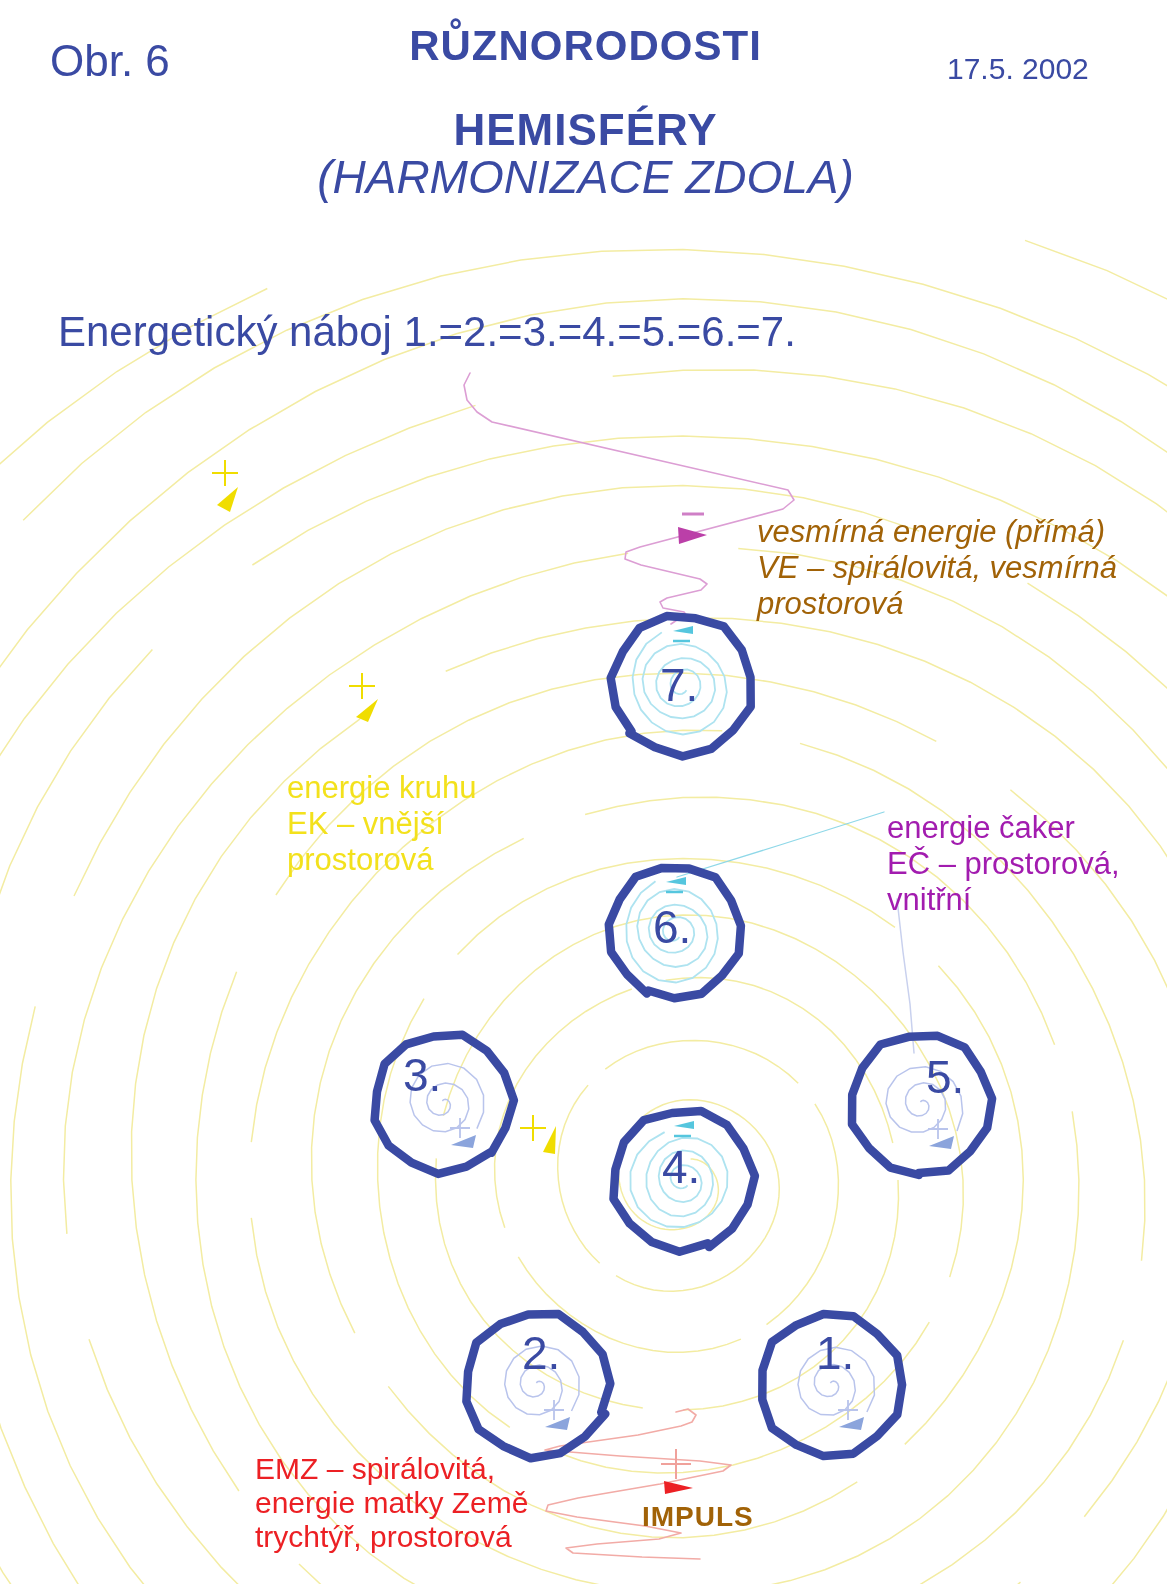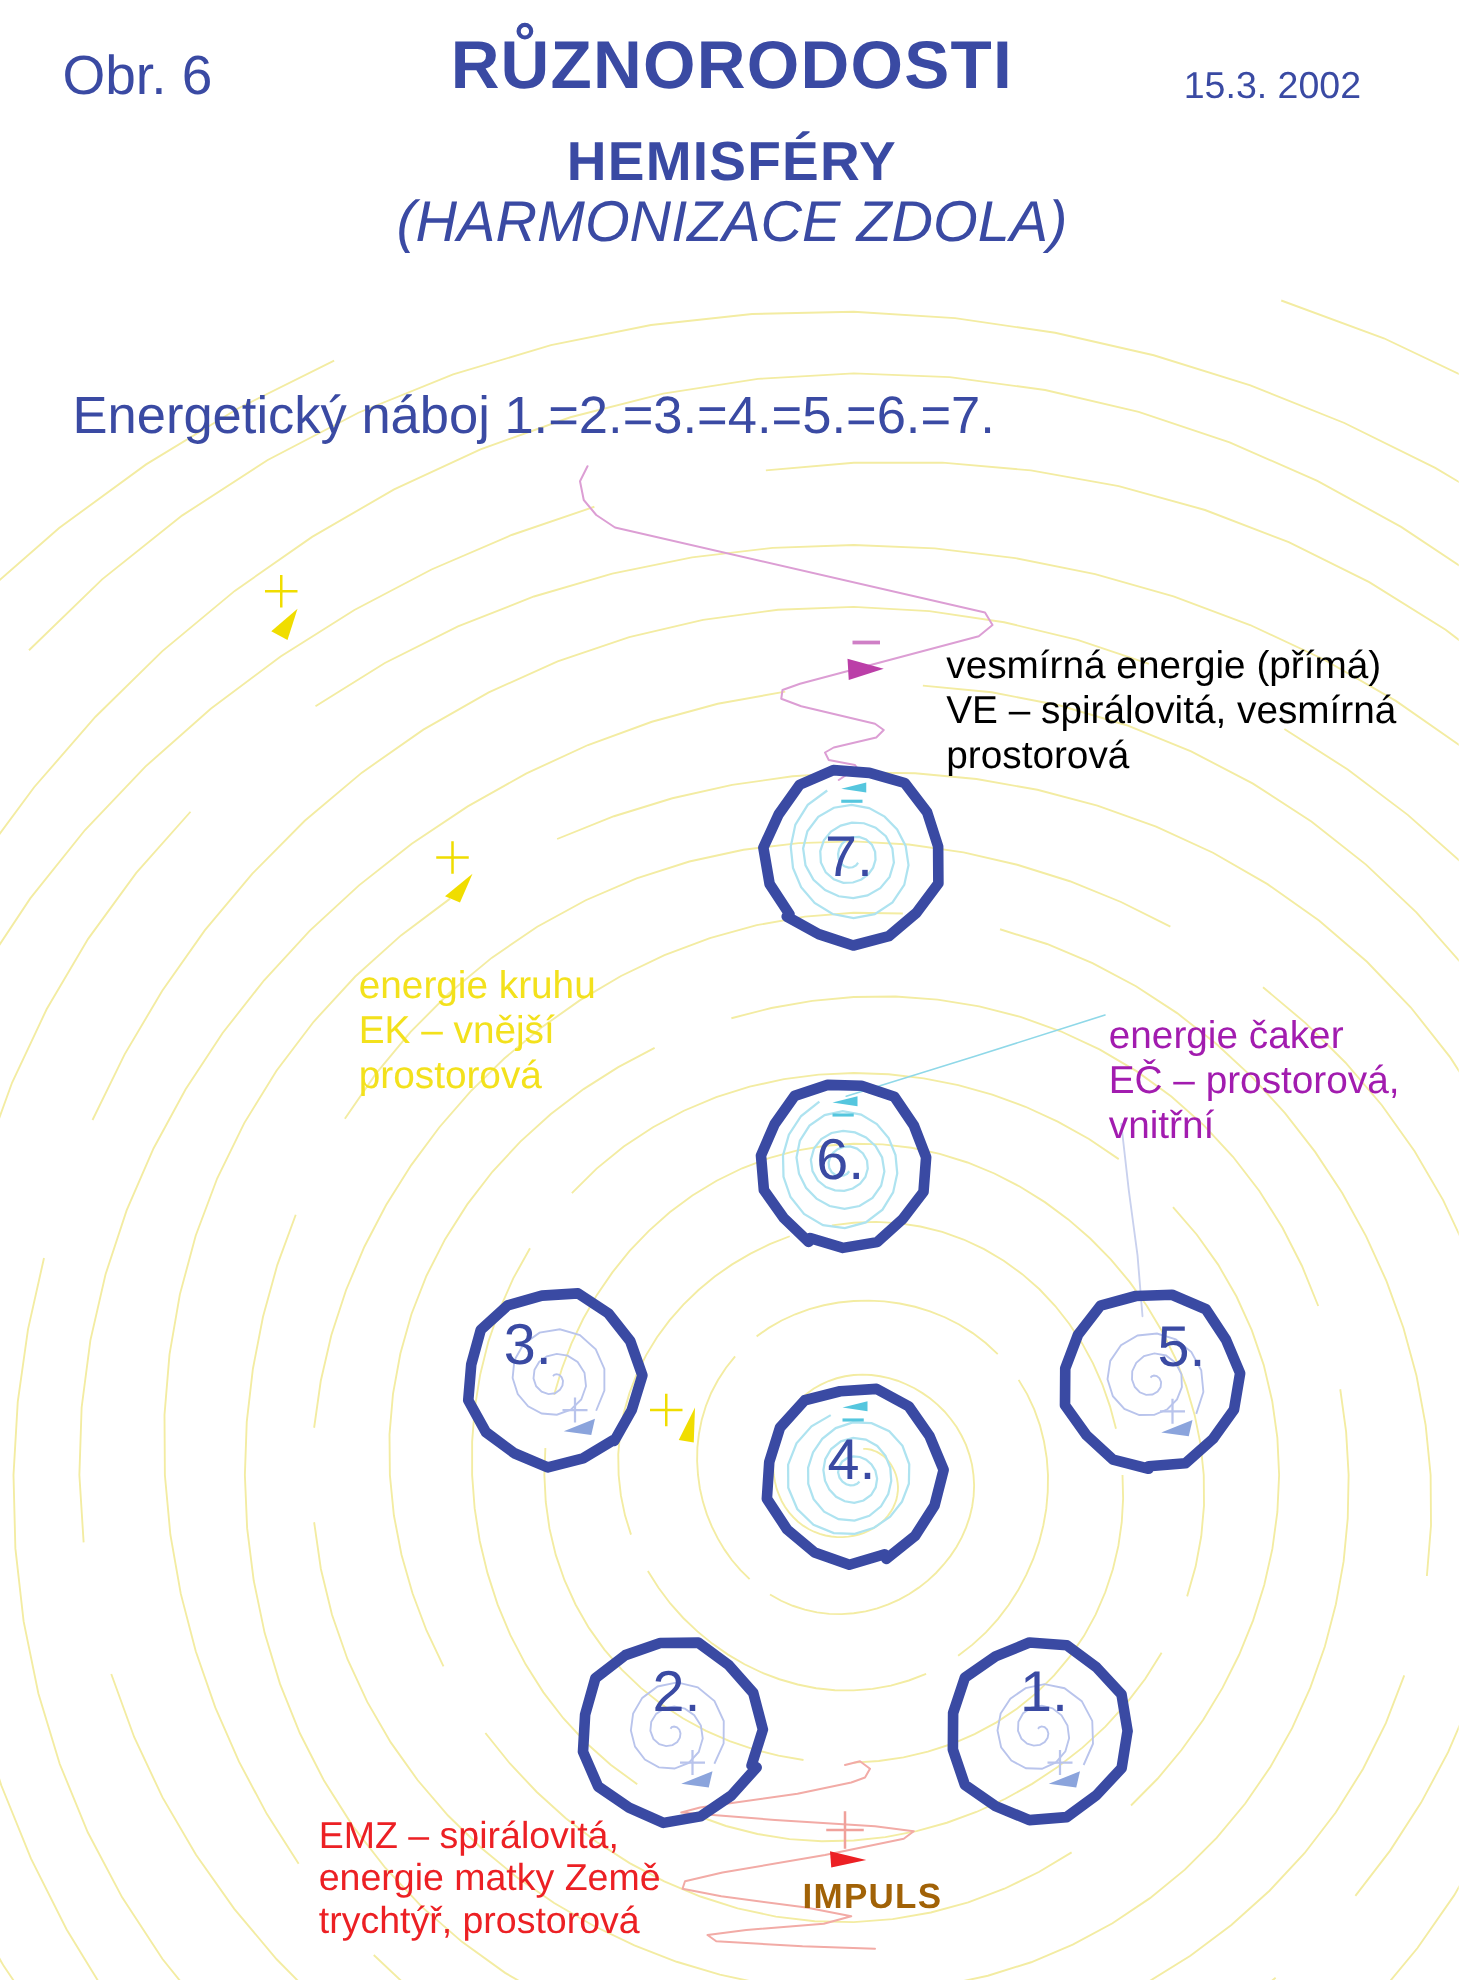--- a/index.html
+++ b/index.html
@@ -4,21 +4,21 @@
 <style>
   html,body{margin:0;padding:0;background:#fff;}
   .page{position:relative;width:1167px;height:1584px;background:#fff;overflow:hidden;
         font-family:"Liberation Sans",sans-serif;}
   #art{position:absolute;left:0;top:0;}
   .t{position:absolute;white-space:nowrap;line-height:1.12;}
   .blue{color:#3a4aa3;}
   .bold{font-weight:bold;}
   .center{left:0;width:1171px;text-align:center;}
   .obr{left:50px;top:36px;font-size:44px;}
-  .title1{top:22px;font-size:54px;letter-spacing:1px;}
+  .title1{top:22px;font-size:42px;letter-spacing:1px;}
   .title2{top:105px;font-size:44px;letter-spacing:1px;}
   .subtitle{top:152px;font-size:46px;font-style:italic;}
   .date{left:947px;top:52px;font-size:30px;}
   .equation{left:58px;top:308px;font-size:42px;}
   .legend{position:absolute;font-size:31px;line-height:36px;white-space:nowrap;}
   .legend.earth{font-size:30px;line-height:34px;}
   .impuls{left:642px;top:1501px;font-size:28px;font-weight:bold;color:#a16207;letter-spacing:1px;}
   .nodenum{position:absolute;font-size:46px;color:#3a4aa3;white-space:nowrap;}
 </style>
 </head>
@@ -68,24 +68,24 @@
       <path d="M631.5,731.3L615.7,707.2L610.7,678.1L622.9,651.5L639.7,627.8L666.7,616.1L695.6,618.3L723.8,626.4L741.7,649.8L750.5,677.2L750.7,706.7L733.1,730.3L711.1,748.9L682.6,756.4L654.9,747.3L629.4,733.2 Z" fill="none" stroke="#3a4aa3" stroke-width="8.5" stroke-linejoin="round"></path>
       <path d="M686.5,690.2L684.8,692.3L682.2,693.8L678.9,694.1L675.5,693.0L672.7,690.6L670.9,687.1L670.5,683.2L671.3,679.1L673.5,675.2L677.0,671.9L681.7,669.8L687.3,669.5L692.9,671.5L697.5,675.7L700.1,681.5L700.4,687.9L698.5,694.1L694.6,699.5L689.1,703.6L682.4,706.0L674.7,706.2L667.0,703.5L660.6,697.9L656.7,689.9L656.2,680.9L659.1,672.3L664.8,665.3L672.6,660.5L681.5,658.1L691.1,658.6L700.5,662.1L708.7,669.0L713.9,678.8L715.1,690.2L711.7,701.5L704.2,710.5L694.0,716.3L682.6,718.4L671.0,717.0L660.1,712.1L650.8,703.8L644.4,692.3L642.5,678.7L645.9,665.0L654.6,653.5L667.1,646.2L681.3,643.9L695.3,646.5L707.7,653.3L717.7,663.5L724.5,676.7L726.8,692.1L723.4,707.9L714.0,721.9L699.8,731.3L682.9,734.5L666.1,731.2L651.7,722.4L640.9,709.7L634.4,694.3L632.6,677.2L636.3,659.7L646.2,643.9L661.8,632.4" fill="none" stroke="#aee3f0" stroke-width="1.8"></path>
       <path d="M673,631 L693,626 L693,634 Z" fill="#55c6de" stroke="none"></path>
       <path d="M673,641 L690,641" stroke="#55c6de" stroke-width="2.5" fill="none"></path>
     </svg>
 
   <div class="t blue obr">Obr. 6</div>
   <div class="t blue bold center title1">RŮZNORODOSTI</div>
   <div class="t blue bold center title2">HEMISFÉRY</div>
   <div class="t blue center subtitle">(HARMONIZACE ZDOLA)</div>
-  <div class="t blue date">15.3. 2002</div>
+  <div class="t blue date">17.5. 2002</div>
   <div class="t blue equation">Energetický náboj 1.=2.=3.=4.=5.=6.=7.</div>
 
-  <div class="legend cosmic" id="legend-cosmic" style="left: 757px; top: 514px; color: #000000;">
+  <div class="legend cosmic" id="legend-cosmic" style="left: 757px; top: 514px; color: #a16207; font-style: italic;">
     <div>vesmírná energie (přímá)</div>
     <div>VE – spirálovitá, vesmírná</div>
     <div>prostorová</div>
   </div>
 
   <div class="legend circle" id="legend-circle" style="left: 287px; top: 770px; color: rgb(243, 225, 28);">
     <div>energie kruhu</div>
     <div>EK – vnější</div>
     <div>prostorová</div>
   </div>

